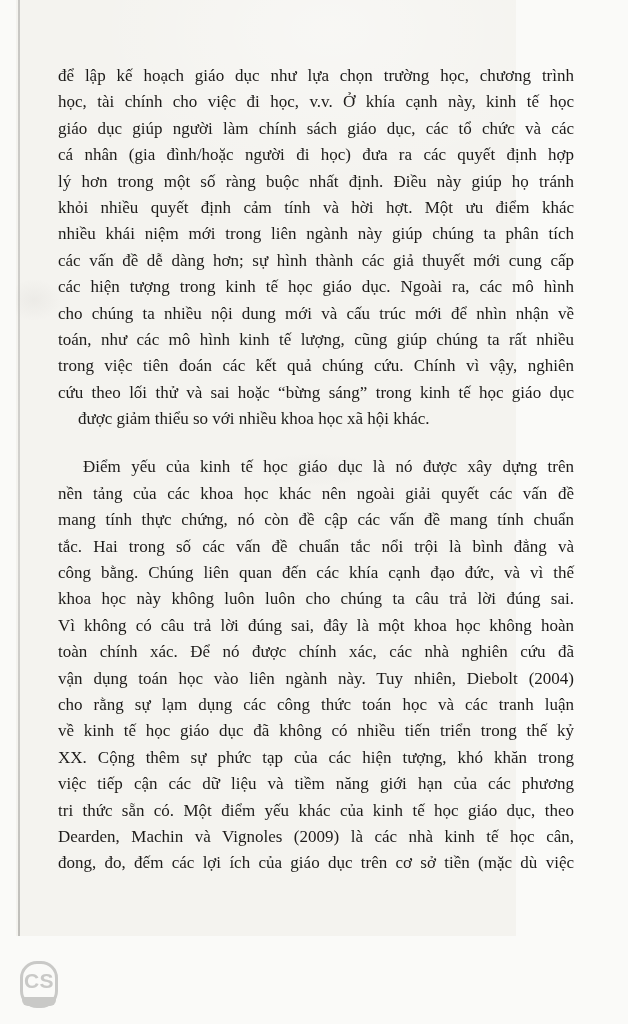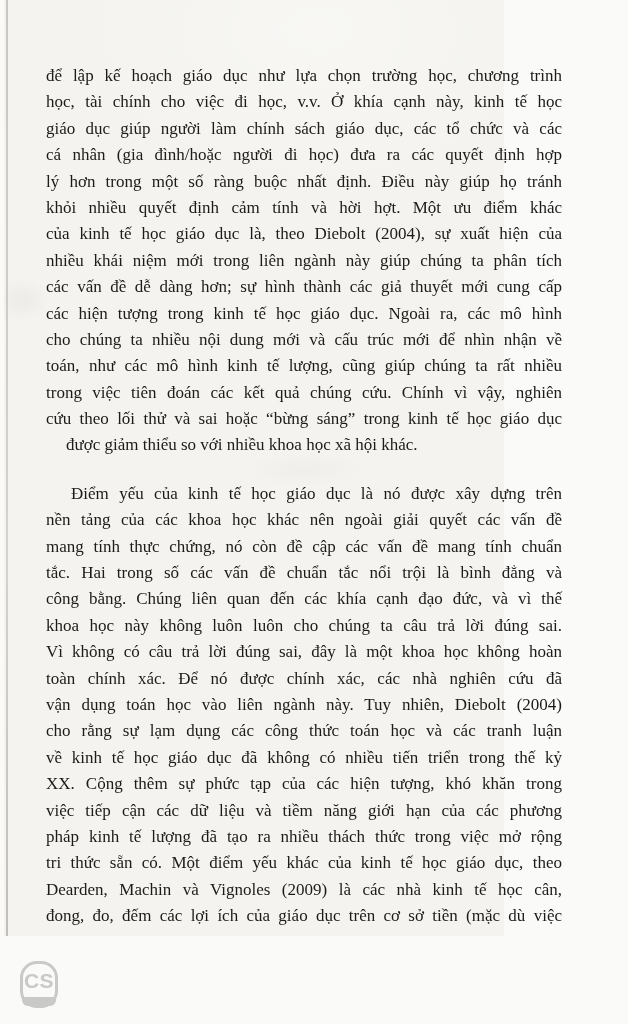--- a/index.html
+++ b/index.html
@@ -12,21 +12,21 @@
   * { margin: 0; padding: 0; box-sizing: border-box; }
   html, body {
     width: 628px; height: 1024px;
     overflow: hidden;
     background: var(--footer-bg);
     font-family: "Liberation Serif", "DejaVu Serif", serif;
   }
   
   .scan {
     position: absolute;
-    left: 4px; top: 0; width: 500px; height: 936px;
+    left: 16px; top: 0; width: 500px; height: 936px;
     background: var(--paper);
   }
   
   .scan::before {
     content: "";
     position: absolute; inset: 0;
     background-image:
       radial-gradient(60px 14px at 585px 470px, rgba(90,85,80,0.06), rgba(90,85,80,0) 70%),
       radial-gradient(50px 12px at 598px 540px, rgba(90,85,80,0.05), rgba(90,85,80,0) 70%),
       radial-gradient(40px 30px at 18px 300px,  rgba(90,85,80,0.05), rgba(90,85,80,0) 70%),
@@ -116,21 +116,20 @@
   <div class="scan-edge"></div>
 
   <main class="textblock" id="paragraphs">
       <div class="para">
         <div class="line">để lập kế hoạch giáo dục như lựa chọn trường học, chương trình</div>
         <div class="line">học, tài chính cho việc đi học, v.v. Ở khía cạnh này, kinh tế học</div>
         <div class="line">giáo dục giúp người làm chính sách giáo dục, các tổ chức và các</div>
         <div class="line">cá nhân (gia đình/hoặc người đi học) đưa ra các quyết định hợp</div>
         <div class="line">lý hơn trong một số ràng buộc nhất định. Điều này giúp họ tránh</div>
         <div class="line">khỏi nhiều quyết định cảm tính và hời hợt. Một ưu điểm khác</div>
-        <div class="line">của kinh tế học giáo dục là, theo Diebolt (2004), sự xuất hiện của</div>
         <div class="line">nhiều khái niệm mới trong liên ngành này giúp chúng ta phân tích</div>
         <div class="line">các vấn đề dễ dàng hơn; sự hình thành các giả thuyết mới cung cấp</div>
         <div class="line">các hiện tượng trong kinh tế học giáo dục. Ngoài ra, các mô hình</div>
         <div class="line">cho chúng ta nhiều nội dung mới và cấu trúc mới để nhìn nhận về</div>
         <div class="line">toán, như các mô hình kinh tế lượng, cũng giúp chúng ta rất nhiều</div>
         <div class="line">trong việc tiên đoán các kết quả chúng cứu. Chính vì vậy, nghiên</div>
         <div class="line">cứu theo lối thử và sai hoặc “bừng sáng” trong kinh tế học giáo dục</div>
         <div class="line no-just">được giảm thiểu so với nhiều khoa học xã hội khác.</div>
       </div>
       <div class="para">
@@ -140,21 +139,20 @@
         <div class="line">tắc. Hai trong số các vấn đề chuẩn tắc nổi trội là bình đẳng và</div>
         <div class="line">công bằng. Chúng liên quan đến các khía cạnh đạo đức, và vì thế</div>
         <div class="line">khoa học này không luôn luôn cho chúng ta câu trả lời đúng sai.</div>
         <div class="line">Vì không có câu trả lời đúng sai, đây là một khoa học không hoàn</div>
         <div class="line">toàn chính xác. Để nó được chính xác, các nhà nghiên cứu đã</div>
         <div class="line">vận dụng toán học vào liên ngành này. Tuy nhiên, Diebolt (2004)</div>
         <div class="line">cho rằng sự lạm dụng các công thức toán học và các tranh luận</div>
         <div class="line">về kinh tế học giáo dục đã không có nhiều tiến triển trong thế kỷ</div>
         <div class="line">XX. Cộng thêm sự phức tạp của các hiện tượng, khó khăn trong</div>
         <div class="line">việc tiếp cận các dữ liệu và tiềm năng giới hạn của các phương</div>
-        <div class="line">pháp kinh tế lượng đã tạo ra nhiều thách thức trong việc mở rộng</div>
         <div class="line">tri thức sẵn có. Một điểm yếu khác của kinh tế học giáo dục, theo</div>
         <div class="line">Dearden, Machin và Vignoles (2009) là các nhà kinh tế học cân,</div>
         <div class="line">đong, đo, đếm các lợi ích của giáo dục trên cơ sở tiền (mặc dù việc</div>
       </div>
     </main>
 
   <div class="page-number">5</div>
 </div>
 
 <footer class="cs-footer">

